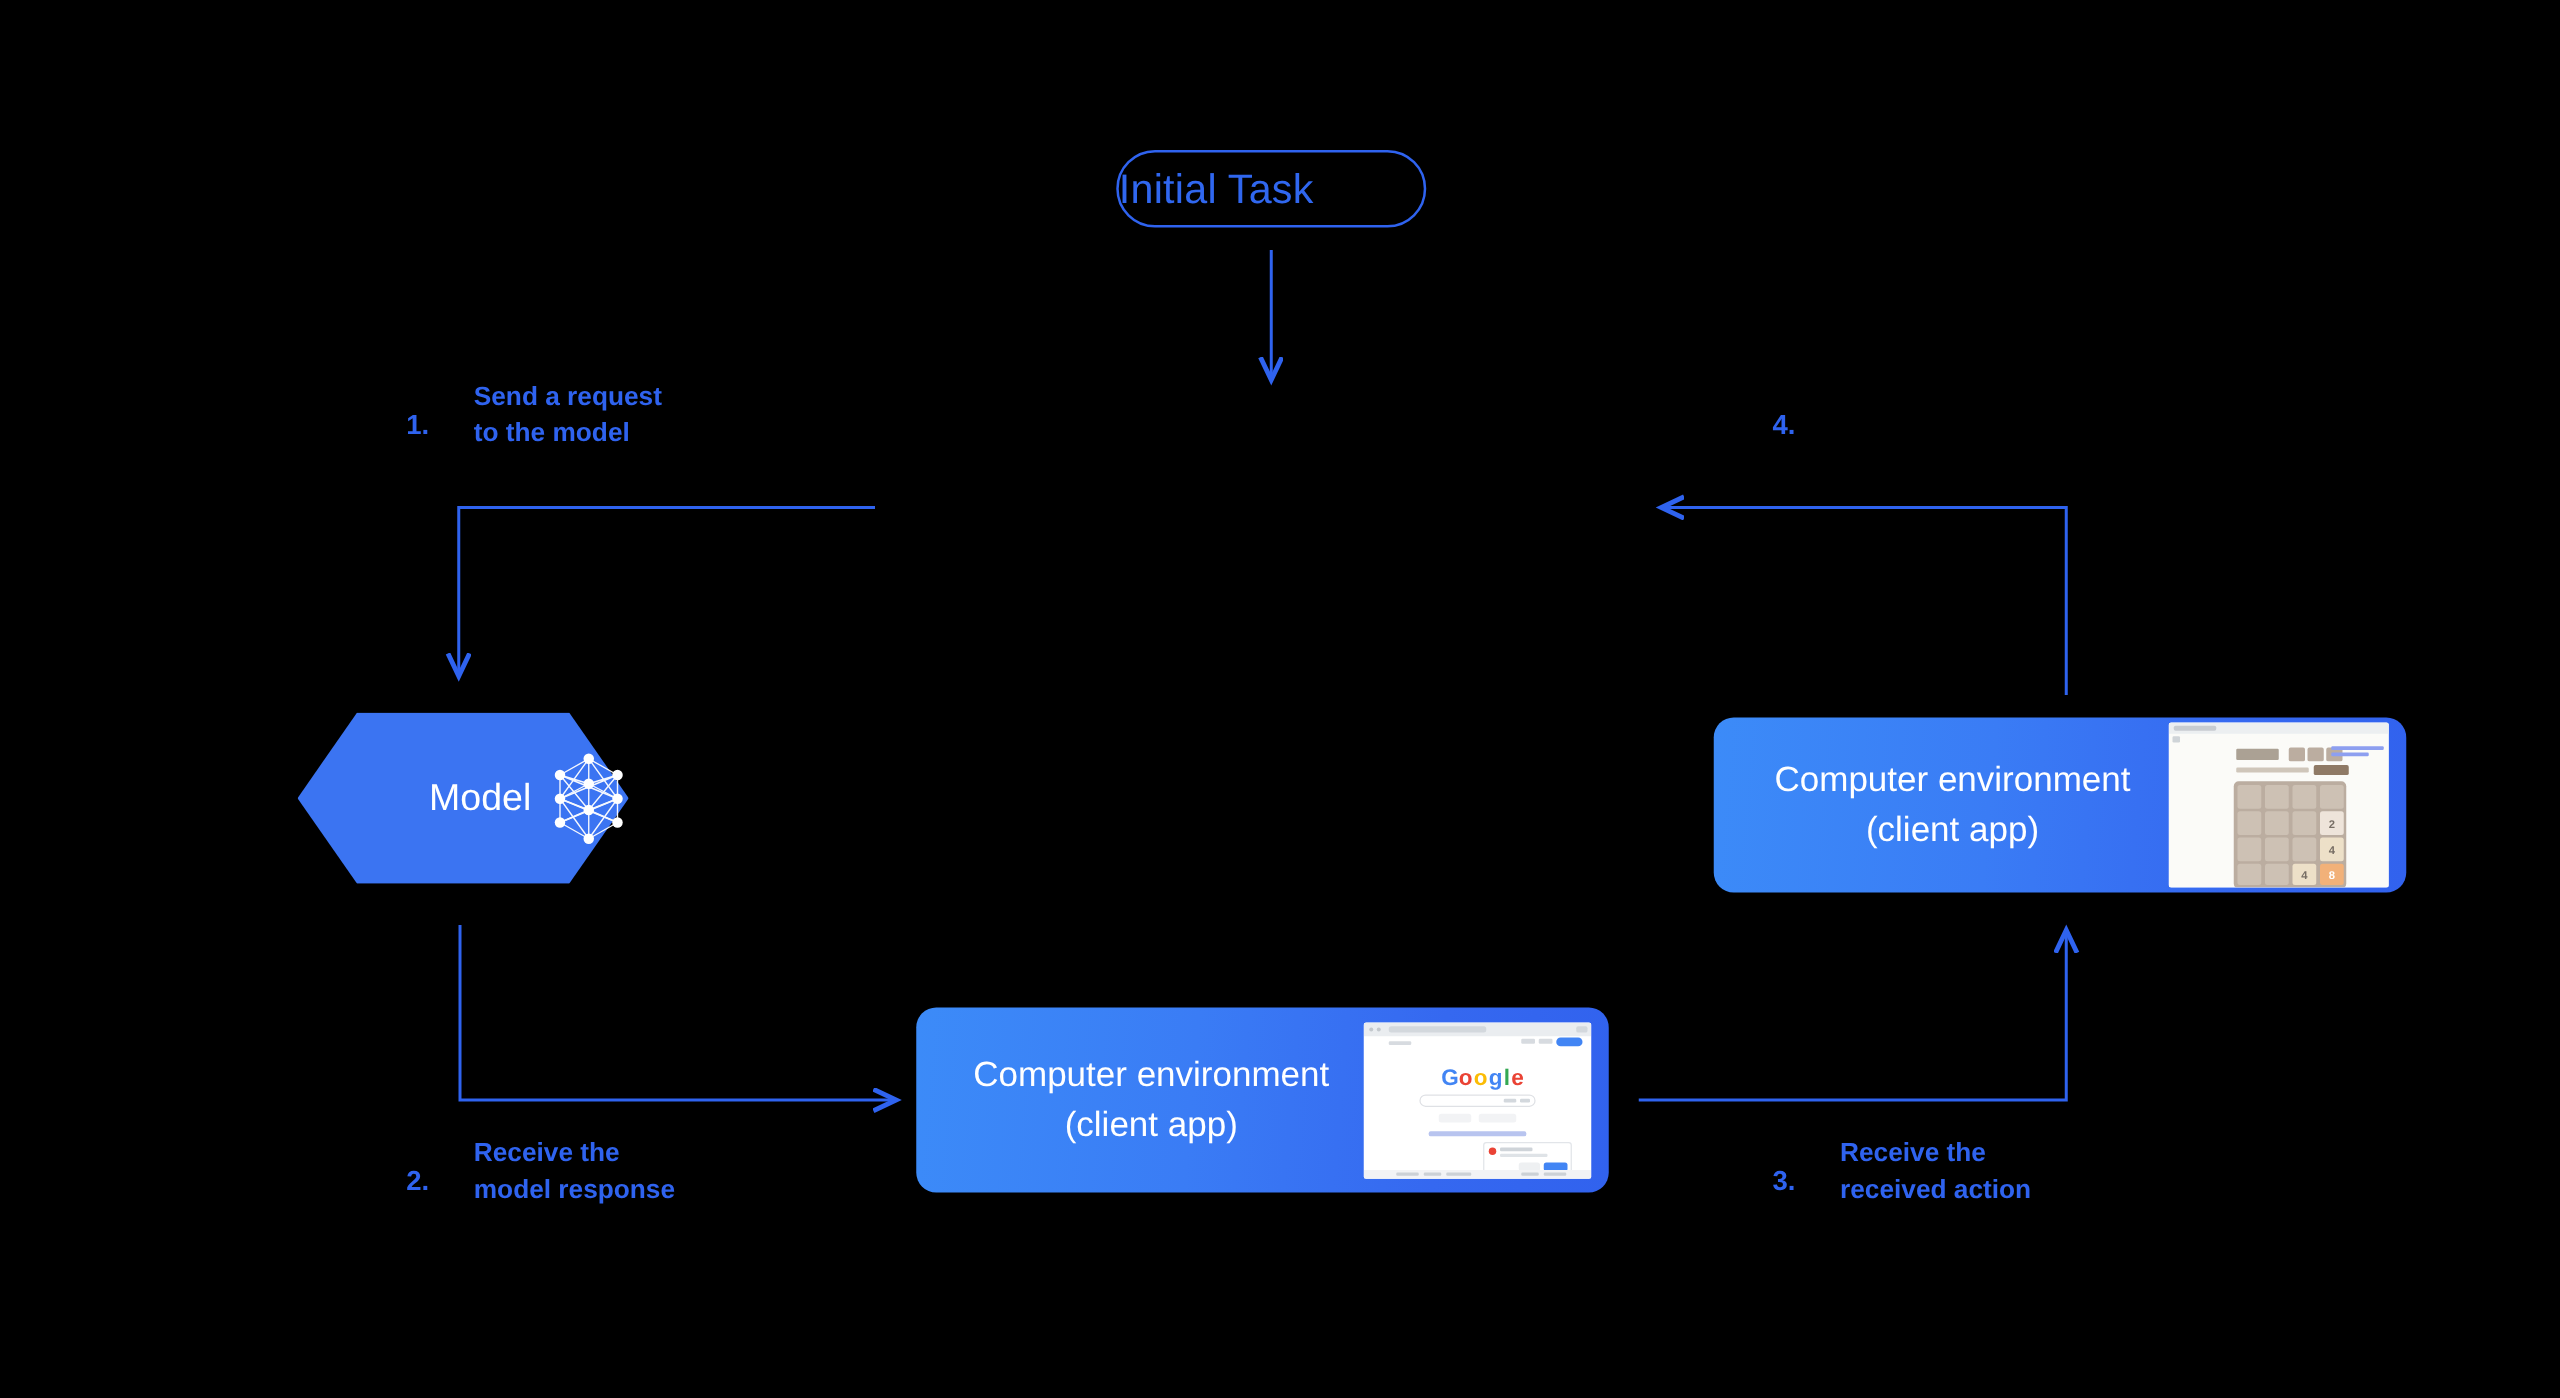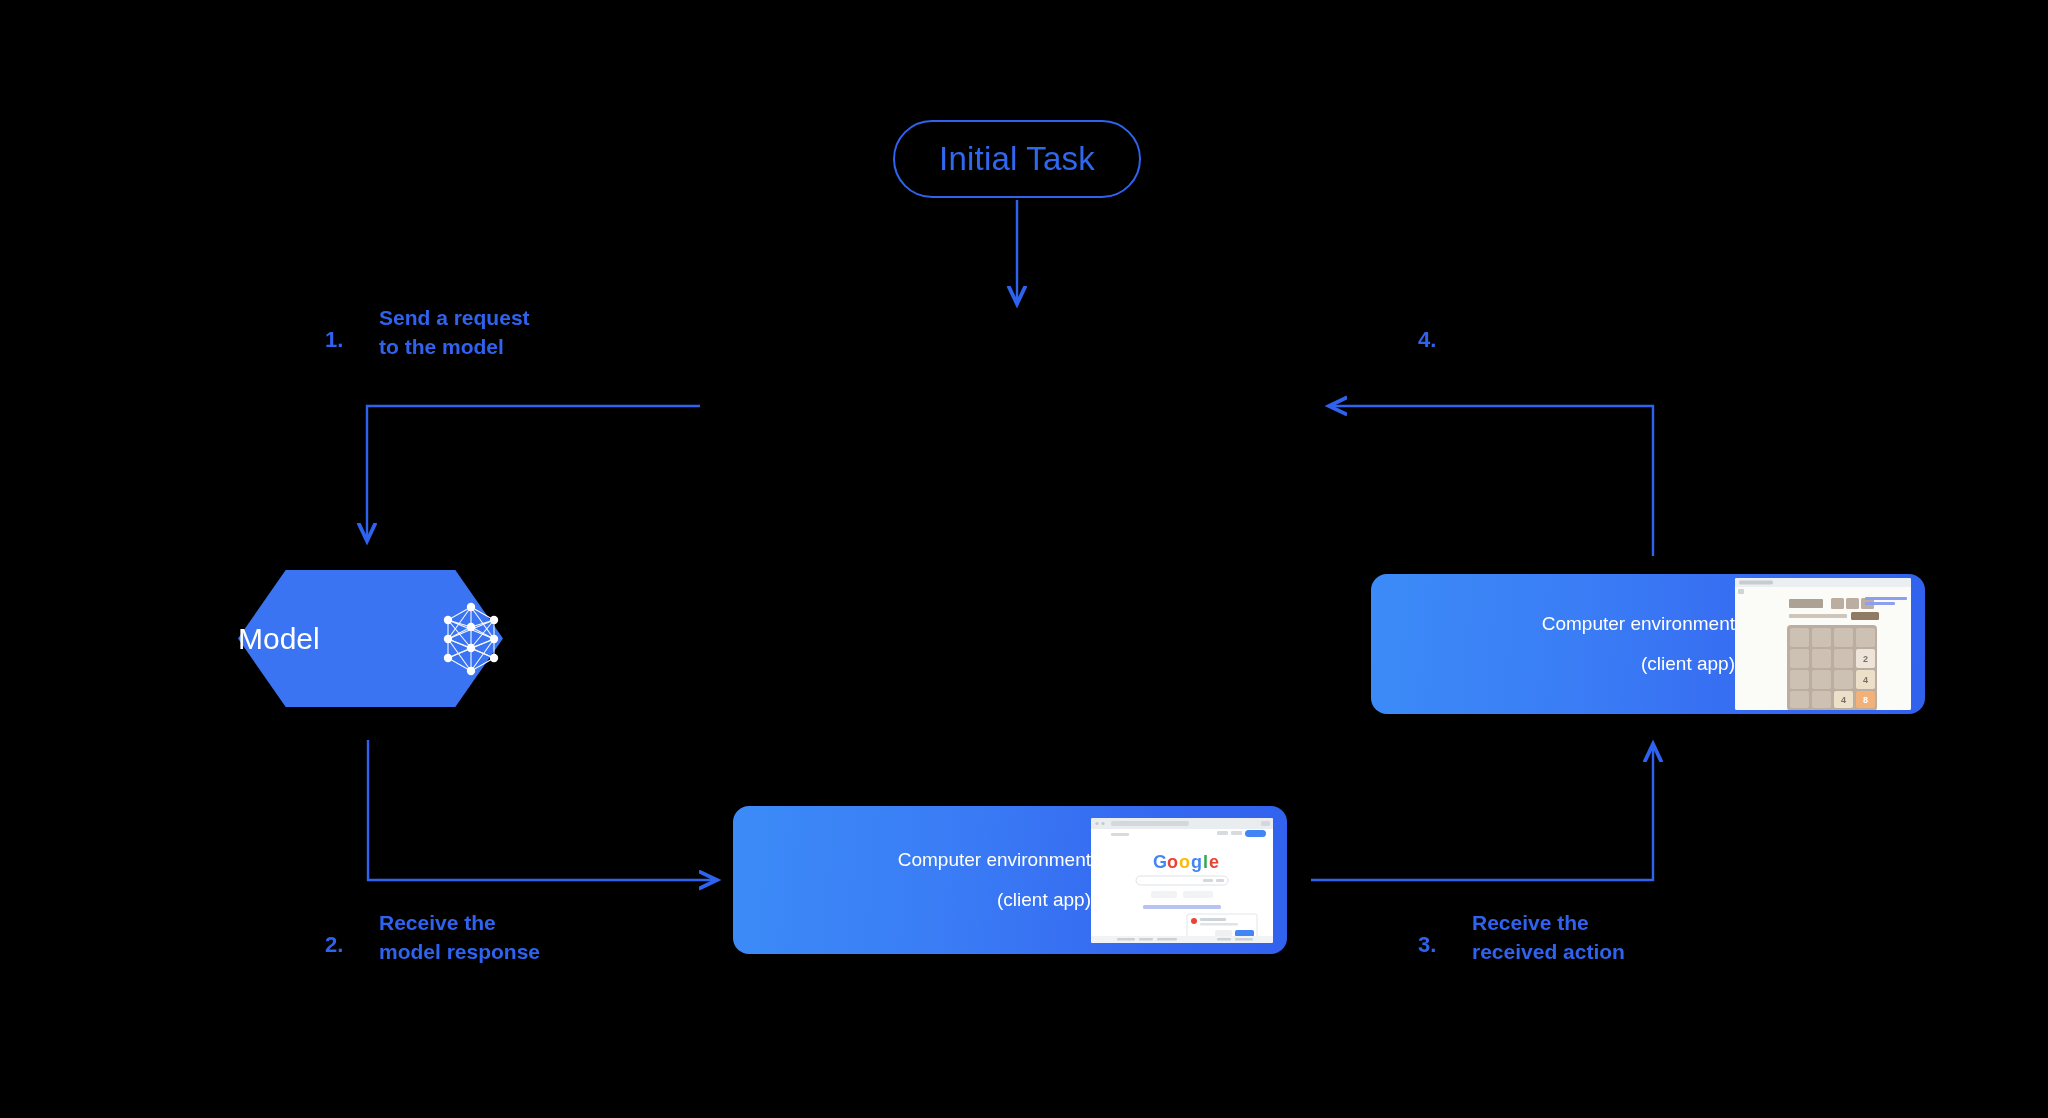--- a/index.html
+++ b/index.html
@@ -29,27 +29,26 @@
     height: 1118px;
     pointer-events: none;
   }
 
   
   .pill {
     position: absolute;
     left: 893px;
     top: 120px;
     width: 248px;
-    height: 78px;
+    height: 62px;
     border: 2.5px solid #2f63ef;
     border-radius: 42px;
     box-sizing: border-box;
     display: flex;
     align-items: center;
-    justify-content: center;
     background: transparent;
   }
   .pill-label {
     color: #3067ef;
     font-size: 33px;
     letter-spacing: 0.2px;
     white-space: nowrap;
   }
 
   
@@ -94,21 +93,21 @@
     inset: 0;
     background: #3b74f2;
     clip-path: polygon(0% 50%, 18% 0%, 82% 0%, 100% 50%, 82% 100%, 18% 100%);
     border-radius: 6px;
   }
   .hex-content {
     position: absolute;
     inset: 0;
     display: flex;
     align-items: center;
-    justify-content: space-between;
+    justify-content: flex-end;
     gap: 14px;
   }
   .hex-label {
     color: #ffffff;
     font-size: 30px;
   }
   .nn-icon { display: block; }
 
   
   .card {
@@ -128,23 +127,23 @@
   }
   .card-bottom {
     left: 733px;
     top: 806px;
     width: 554px;
     height: 148px;
     background: linear-gradient(95deg, #3c8bf8 0%, #3a7cf5 40%, #3568f0 75%, #3162ee 100%);
   }
   .card-text {
     flex: 1;
-    text-align: right;
+    text-align: center;
     color: #ffffff;
-    font-size: 19px;
+    font-size: 28px;
     line-height: 40px;
     padding-left: 18px;
   }
   .thumb {
     flex: 0 0 auto;
     margin-right: 14px;
     border-radius: 2px;
     background: #ffffff;
     overflow: hidden;
   }

